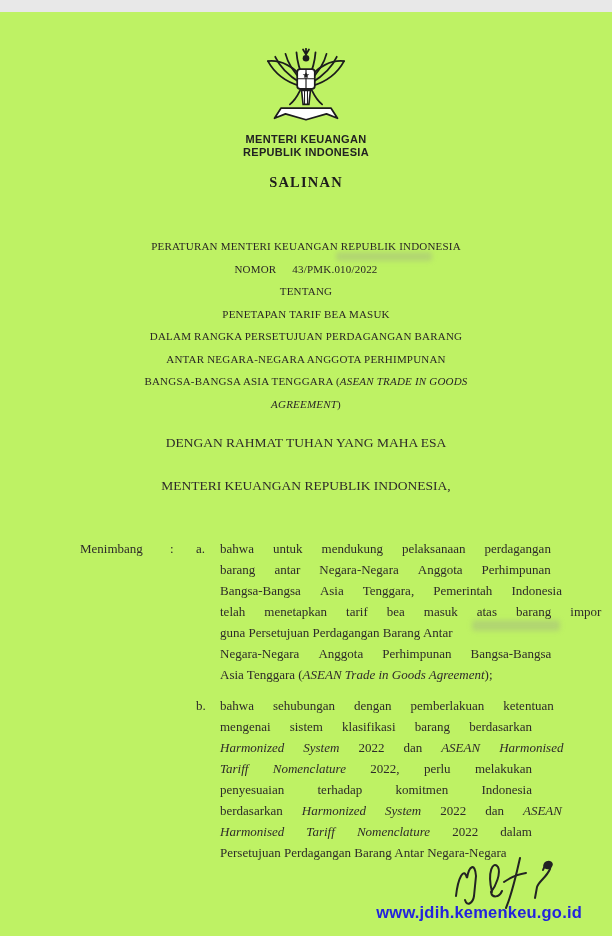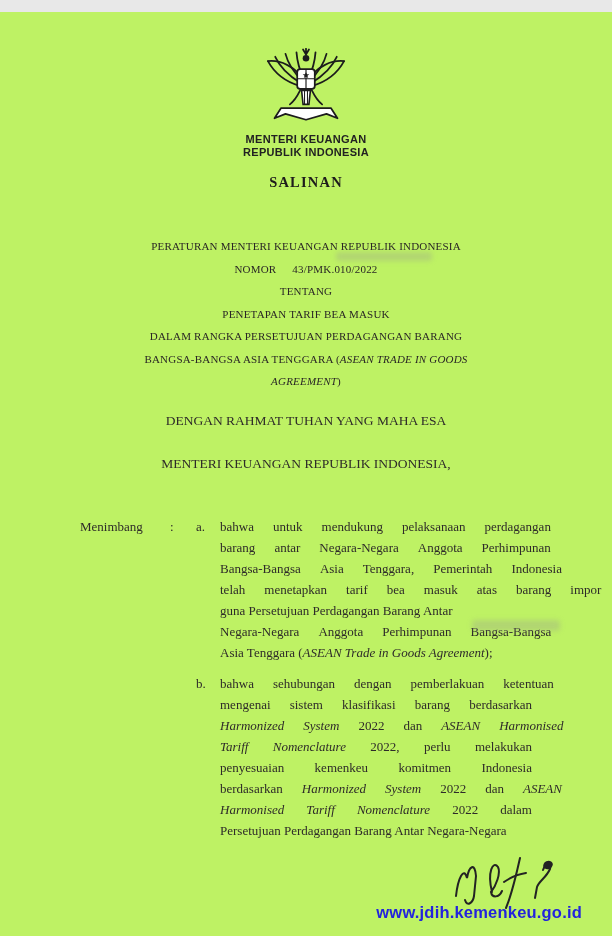--- a/index.html
+++ b/index.html
@@ -103,20 +103,21 @@
     </div>
     <div class="salinan">SALINAN</div>
   </div>
 
   <div class="title-block">
       <div class="tline plain"><span>PERATURAN MENTERI KEUANGAN REPUBLIK INDONESIA</span></div>
       <div class="tline plain"><span>NOMOR</span><span class="gap">43/PMK.010/2022</span></div>
       <div class="tline plain"><span>TENTANG</span></div>
       <div class="tline plain"><span>PENETAPAN TARIF BEA MASUK</span></div>
       <div class="tline plain"><span>DALAM RANGKA PERSETUJUAN PERDAGANGAN BARANG</span></div>
+      <div class="tline plain"><span>ANTAR NEGARA-NEGARA ANGGOTA PERHIMPUNAN</span></div>
       <div class="tline plain"><span>BANGSA-BANGSA ASIA TENGGARA (</span><span class="it">ASEAN TRADE IN GOODS</span></div>
       <div class="tline plain"><span class="it">AGREEMENT</span><span>)</span></div>
     </div>
 
   <div class="invocation">DENGAN RAHMAT TUHAN YANG MAHA ESA</div>
   <div class="officiant">MENTERI KEUANGAN REPUBLIK INDONESIA,</div>
 
   <div class="consider">
     <div class="c-label">Menimbang</div>
     <div class="c-colon">:</div>
@@ -193,21 +194,21 @@
         </div>
         <div class="tline spread">
           <span class="it">Tariff</span>
           <span class="it">Nomenclature</span>
           <span>2022,</span>
           <span>perlu</span>
           <span>melakukan</span>
         </div>
         <div class="tline spread">
           <span>penyesuaian</span>
-          <span>kemenkeu</span>
+          <span>terhadap</span>
           <span>komitmen</span>
           <span>Indonesia</span>
         </div>
         <div class="tline spread">
           <span>berdasarkan</span>
           <span class="it">Harmonized</span>
           <span class="it">System</span>
           <span>2022</span>
           <span>dan</span>
           <span class="it">ASEAN</span>

